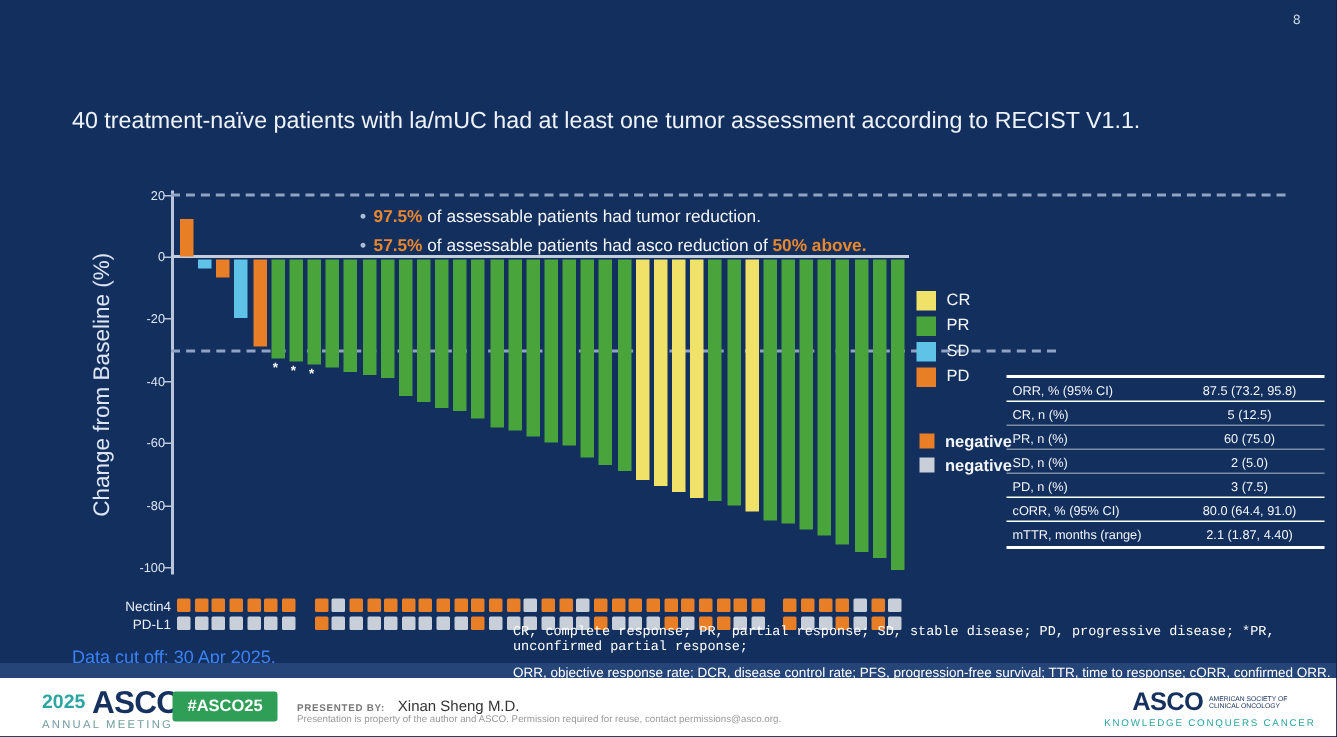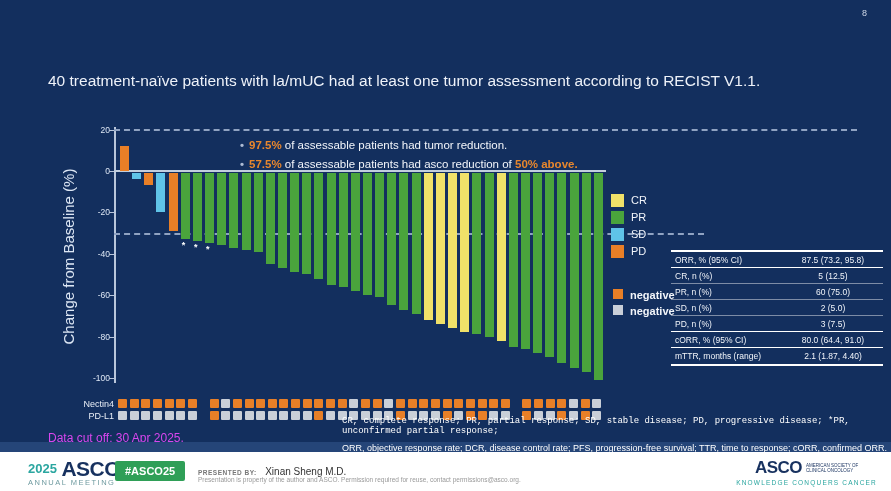--- a/index.html
+++ b/index.html
@@ -48,21 +48,21 @@
   .trow.strong { border-bottom:1.5px solid #ffffff; }
   .trow:last-child { border-bottom:none; }
   .trow .tl { width:112px; padding-left:4px; }
   .trow.indent .tl { text-align:left; padding-right:14px; }
   .trow .tv { flex:1; text-align:center; }
 
   
   .bio-label { position:absolute; width:64px; text-align:right; color:#e9eef6; font-size:9px; }
   .bio-sq { position:absolute; width:9px; height:9px; border-radius:1px; }
 
-  .cutoff { position:absolute; left:48px; top:431px; color:#d946ef; font-size:12px; }
+  .cutoff { position:absolute; left:48px; top:431px; color:#3b82f6; font-size:12px; }
   .foot-band { position:absolute; left:0; top:442px; width:891px; height:10px; background:#254578; }
   .footnote { position:absolute; left:342px; color:#ffffff; font-size:9px; }
   .footnote.f1 { top:416px;font-family:Liberation Mono, monospace; }
   .footnote.f2 { top:443px; }
 
   
   .footer { position:absolute; left:0; top:452px; width:891px; height:39px; background:#ffffff; }
   .lg-left { position:absolute; left:28px; top:5px; }
   .lg-year { color:#2ba6a0; font-size:13px; font-weight:bold; vertical-align:3px; }
   .lg-asco { color:#17315f; font-size:21px; font-weight:bold; letter-spacing:-0.5px; }

